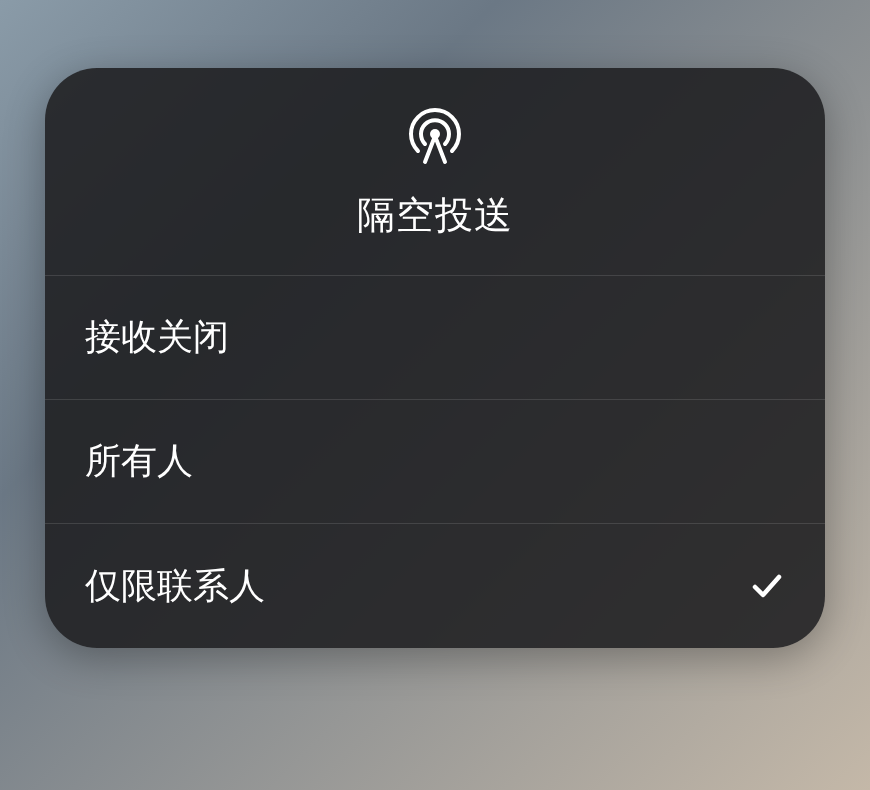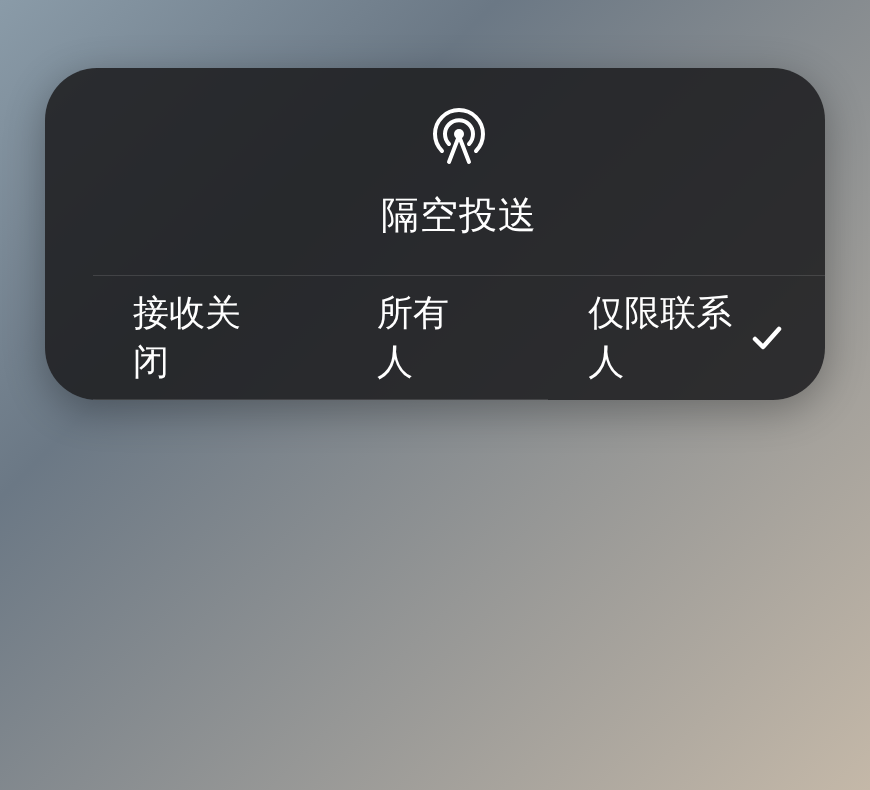--- a/index.html
+++ b/index.html
@@ -19,21 +19,20 @@
       padding-top: 68px;
       overflow: hidden;
     }
     
     .panel {
       width: 780px;
       background: rgba(30, 30, 32, 0.88);
       border-radius: 52px;
       overflow: hidden;
       box-shadow: 0 10px 40px rgba(0, 0, 0, 0.3);
-      padding-left: 48px;
     }
     
     .header {
       display: flex;
       flex-direction: column;
       align-items: center;
       padding: 36px 0 34px 0;
       border-bottom: 1px solid rgba(255, 255, 255, 0.12);
     }
     
@@ -45,21 +44,21 @@
     
     .title {
       color: #ffffff;
       font-size: 38px;
       font-weight: 500;
       letter-spacing: 1px;
     }
     
     .options {
       display: flex;
-      flex-direction: row;
+      flex-direction: column;
     }
     
     .option {
       display: flex;
       align-items: center;
       justify-content: space-between;
       padding: 0 40px;
       height: 124px;
       border-bottom: 1px solid rgba(255, 255, 255, 0.12);
       cursor: pointer;

